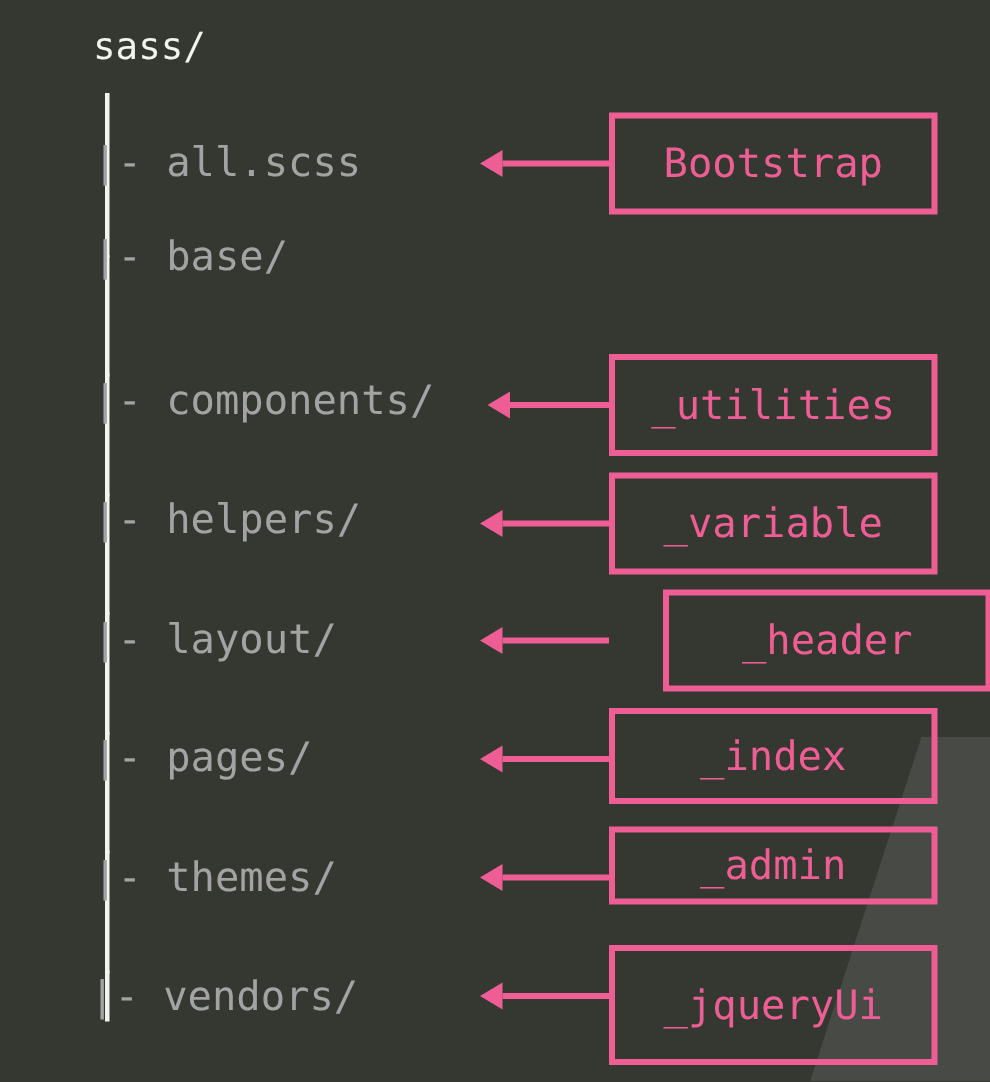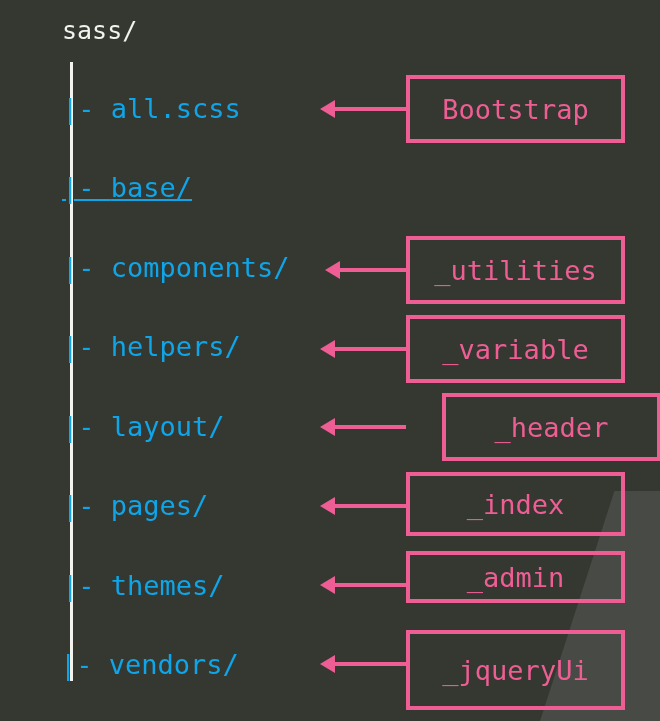--- a/index.html
+++ b/index.html
@@ -47,21 +47,21 @@
     position: absolute;
     left: 0;
     top: 0;
     font-size: 25px;
     color: #f2f2ee;
   }
   .tree-row {
     position: absolute;
     left: 8px;
     font-size: 27px;
-    color: #0ea5e9;
+    color: #a3a3a3;
     white-space: pre;
   }
   .tree-pipe {
     position: absolute;
     left: 8px;
     width: 3px;
     background: #f2f2ee;
   }
   
   .arrow {
@@ -114,21 +114,21 @@
       <div class="tree-pipe" style="left: 70px; top: 170px; height: 81px;"></div>
       <div class="tree-pipe" style="left: 70px; top: 249px; height: 82px;"></div>
       <div class="tree-pipe" style="left: 70px; top: 329px; height: 81px;"></div>
       <div class="tree-pipe" style="left: 70px; top: 408px; height: 82px;"></div>
       <div class="tree-pipe" style="left: 70px; top: 488px; height: 81px;"></div>
       <div class="tree-pipe" style="left: 70px; top: 567px; height: 82px;"></div>
       <div class="tree-pipe" style="left: 70px; top: 647px; height: 34px;"></div>
     </div>
   <div id="rows-layer">
       <div class="tree-row" style="left: 62px; top: 93px;"><span>|- </span><span>all.scss</span></div>
-      <div class="tree-row" style="left: 62px; top: 172px; text-decoration: underline;"><span>|- </span><span>base/</span></div>
+      <div class="tree-row" style="left: 62px; top: 156px;"><span>|- </span><span>base/</span></div>
       <div class="tree-row" style="left: 62px; top: 252px;"><span>|- </span><span>components/</span></div>
       <div class="tree-row" style="left: 62px; top: 331px;"><span>|- </span><span>helpers/</span></div>
       <div class="tree-row" style="left: 62px; top: 411px;"><span>|- </span><span>layout/</span></div>
       <div class="tree-row" style="left: 62px; top: 490px;"><span>|- </span><span>pages/</span></div>
       <div class="tree-row" style="left: 62px; top: 570px;"><span>|- </span><span>themes/</span></div>
       <div class="tree-row" style="left: 60px; top: 649px;"><span>|- </span><span>vendors/</span></div>
     </div>
   <div id="arrows-layer">
       <div class="arrow" style="left: 335px; top: 107px; width: 71px;"></div>
       <div class="arrow-head" style="left: 320px; top: 100px;"></div>

